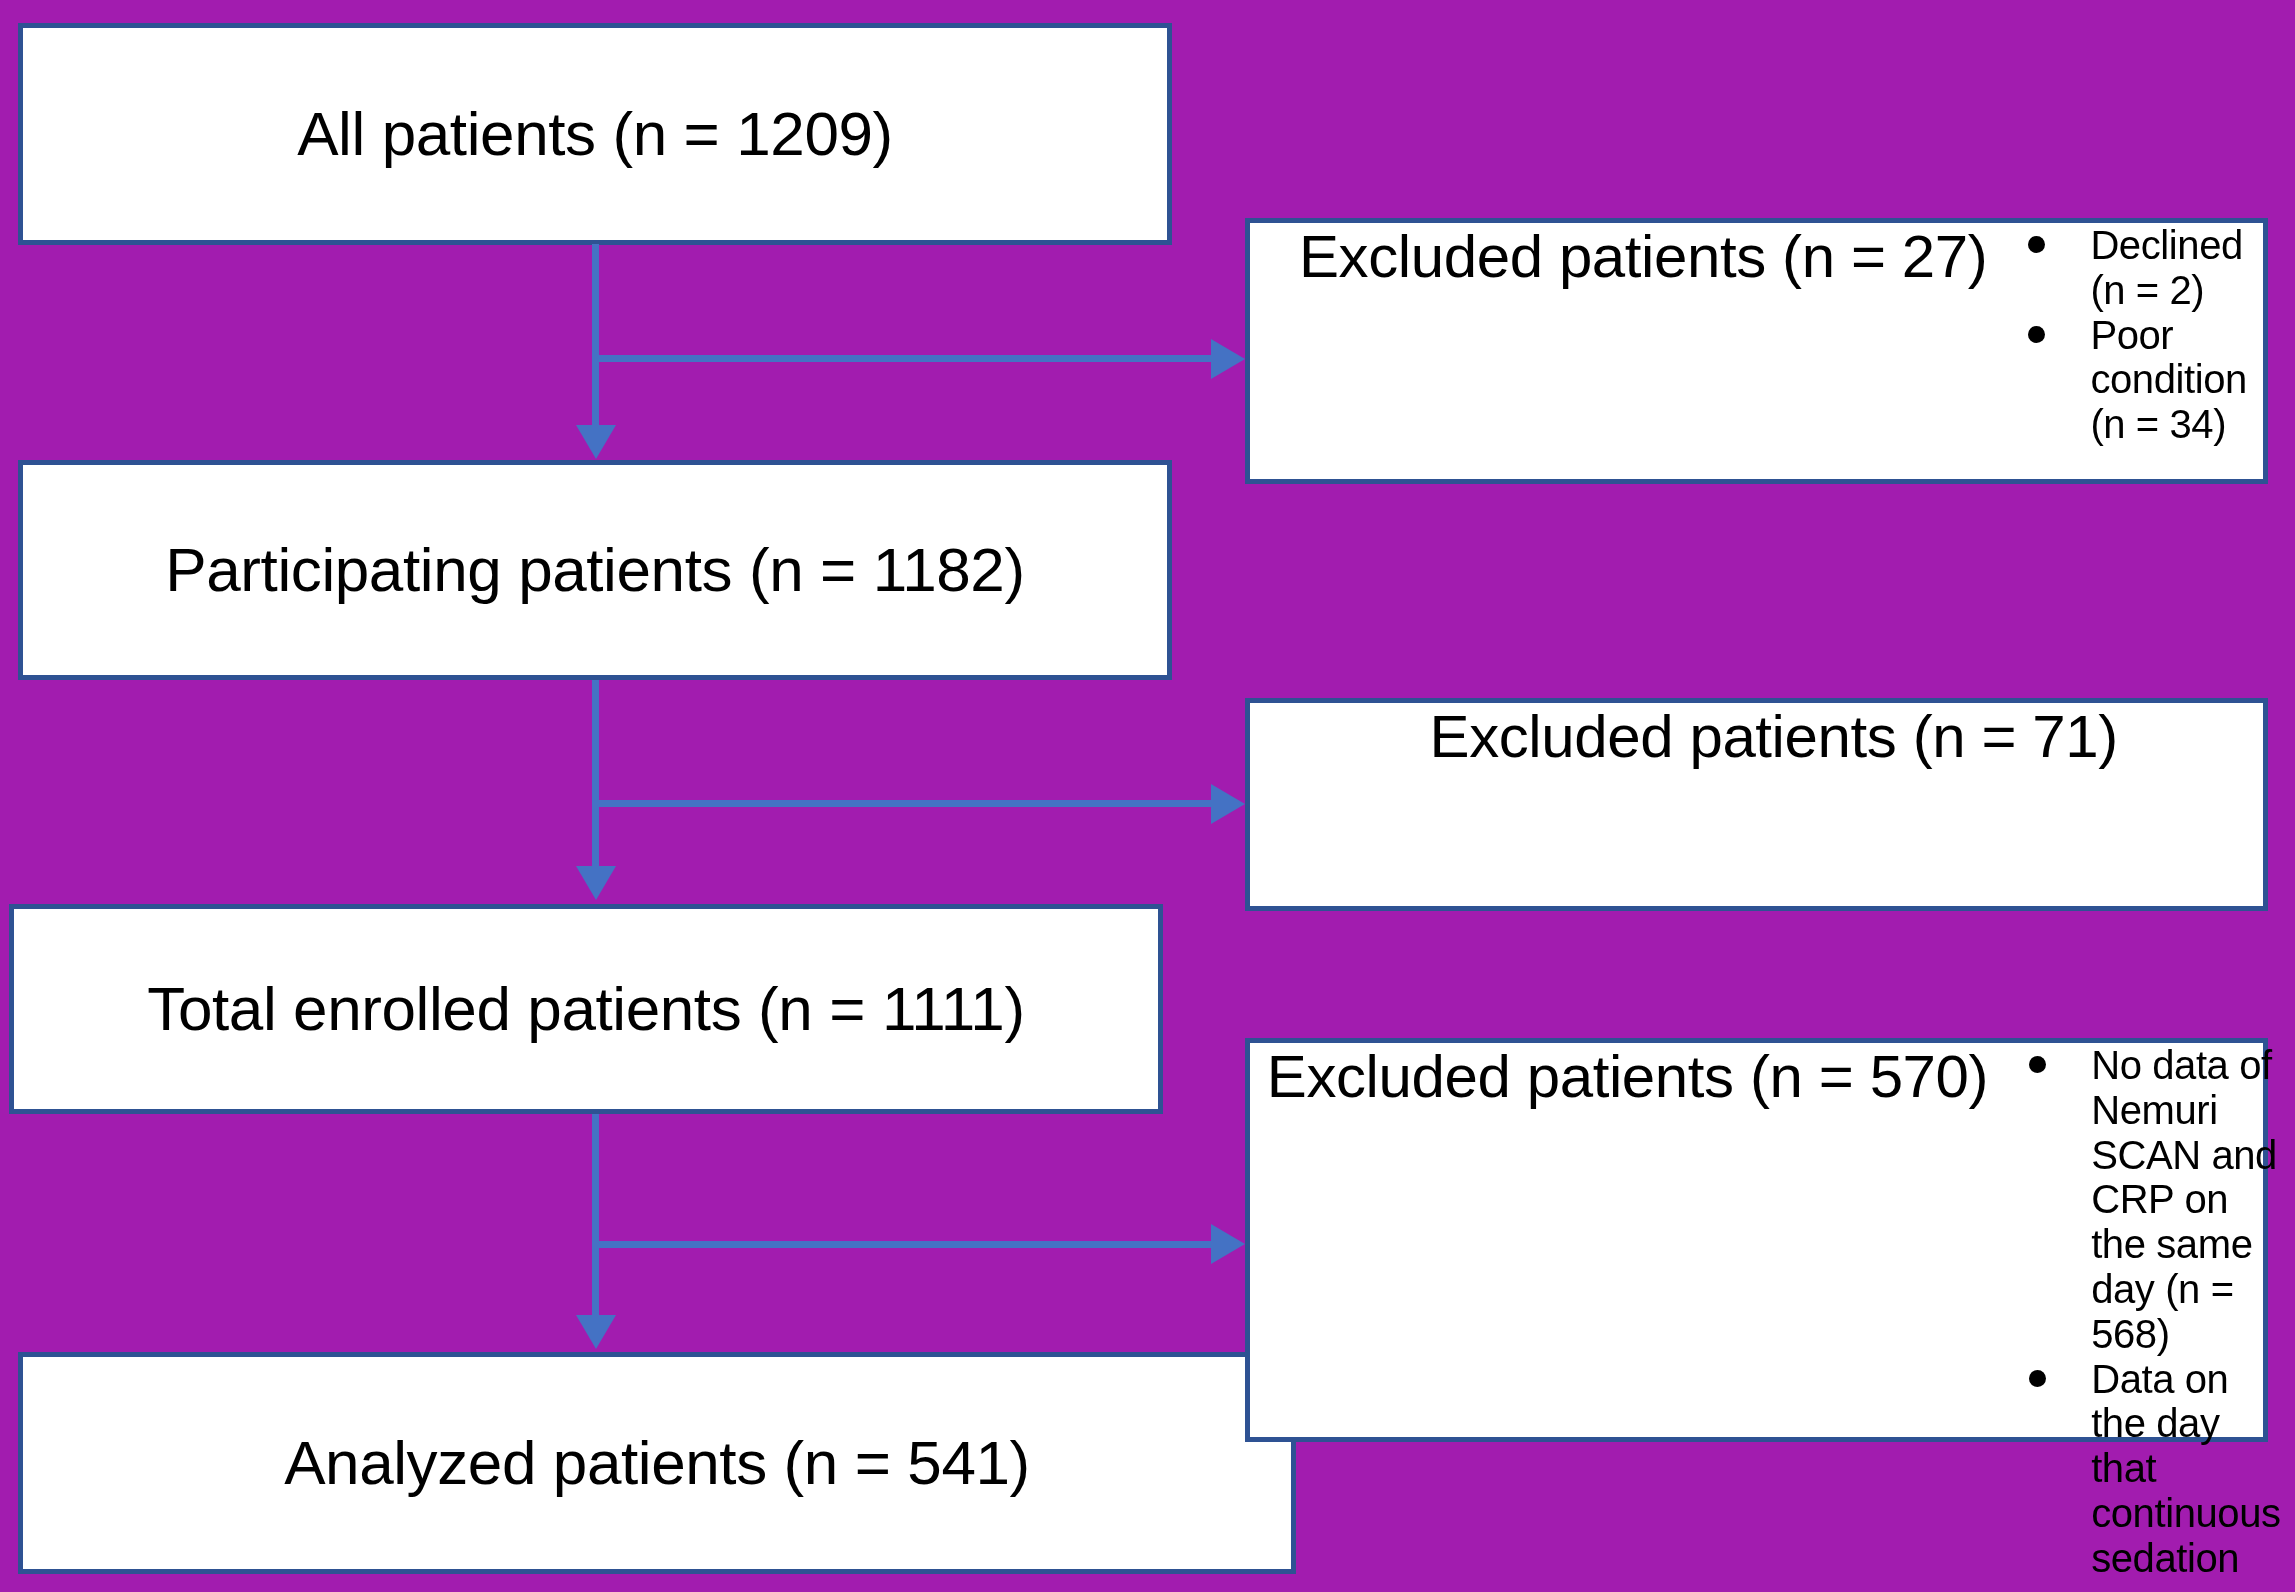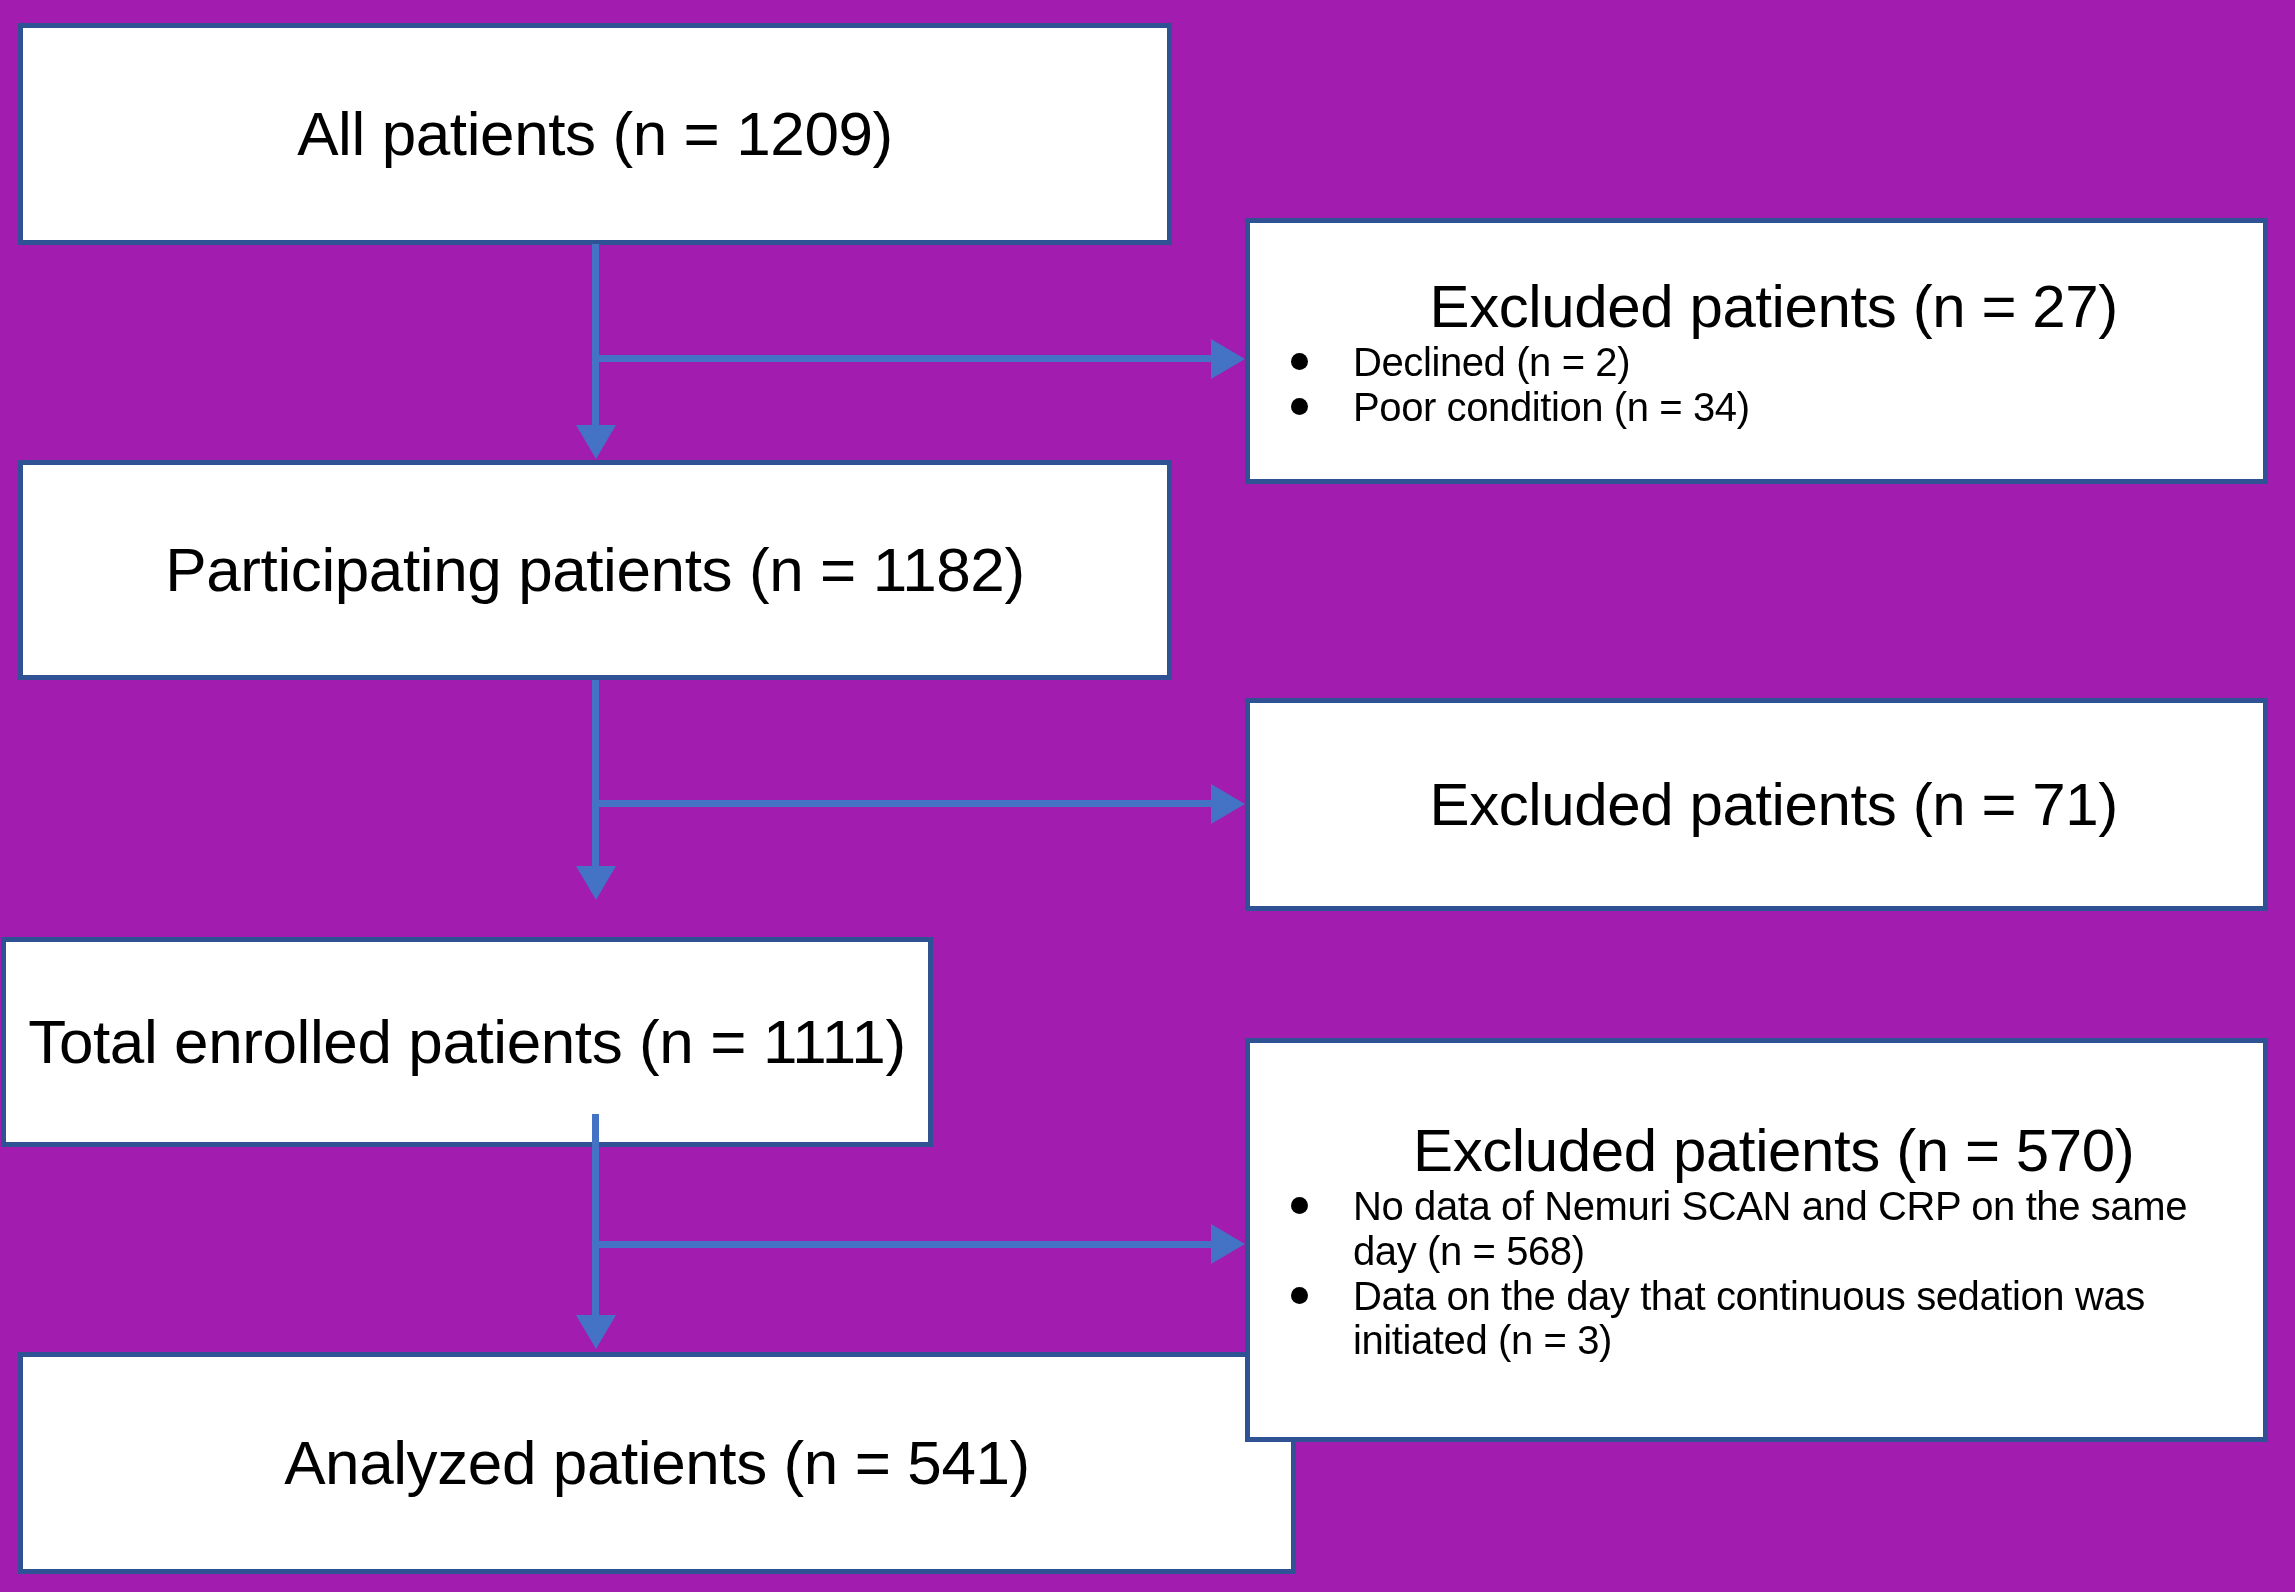--- a/index.html
+++ b/index.html
@@ -38,21 +38,21 @@
     letter-spacing: -0.4px;
   }
 
   
   .excl-box {
     position: absolute;
     box-sizing: border-box;
     border: 5.7px solid #2e5293;
     background: #ffffff;
     display: flex;
-    flex-direction: column;
+    flex-direction: row;
     justify-content: center;
     padding: 0 14.6px 0 0;
   }
   .excl-title {
     font-size: 60px;
     color: #000000;
     text-align: center;
     line-height: 1.12;
     white-space: nowrap;
     letter-spacing: -0.4px;
@@ -112,21 +112,21 @@
 <div id="canvas">
 
   <div class="flow-box" style="left:18px; top:23px; width:1154px; height:222px;">
     <div class="flow-box-label">All patients (n = 1209)</div>
   </div>
 
   <div class="flow-box" style="left:18px; top:460px; width:1154px; height:220px;">
     <div class="flow-box-label">Participating patients (n = 1182)</div>
   </div>
 
-  <div class="flow-box" style="left:1px; top:904px; width:932px; height:210px;margin-top:33px;">
+  <div class="flow-box" style="left:9px; top:904px; width:1154px; height:210px;">
     <div class="flow-box-label">Total enrolled patients (n = 1111)</div>
   </div>
 
   <div class="flow-box" style="left:18px; top:1352px; width:1278px; height:222px;">
     <div class="flow-box-label">Analyzed patients (n = 541)</div>
   </div>
 
   <div class="excl-box" style="left:1245px; top:218px; width:1023px; height:266px;">
     <div class="excl-title">Excluded patients (n = 27)</div>
     <ul class="excl-list">

